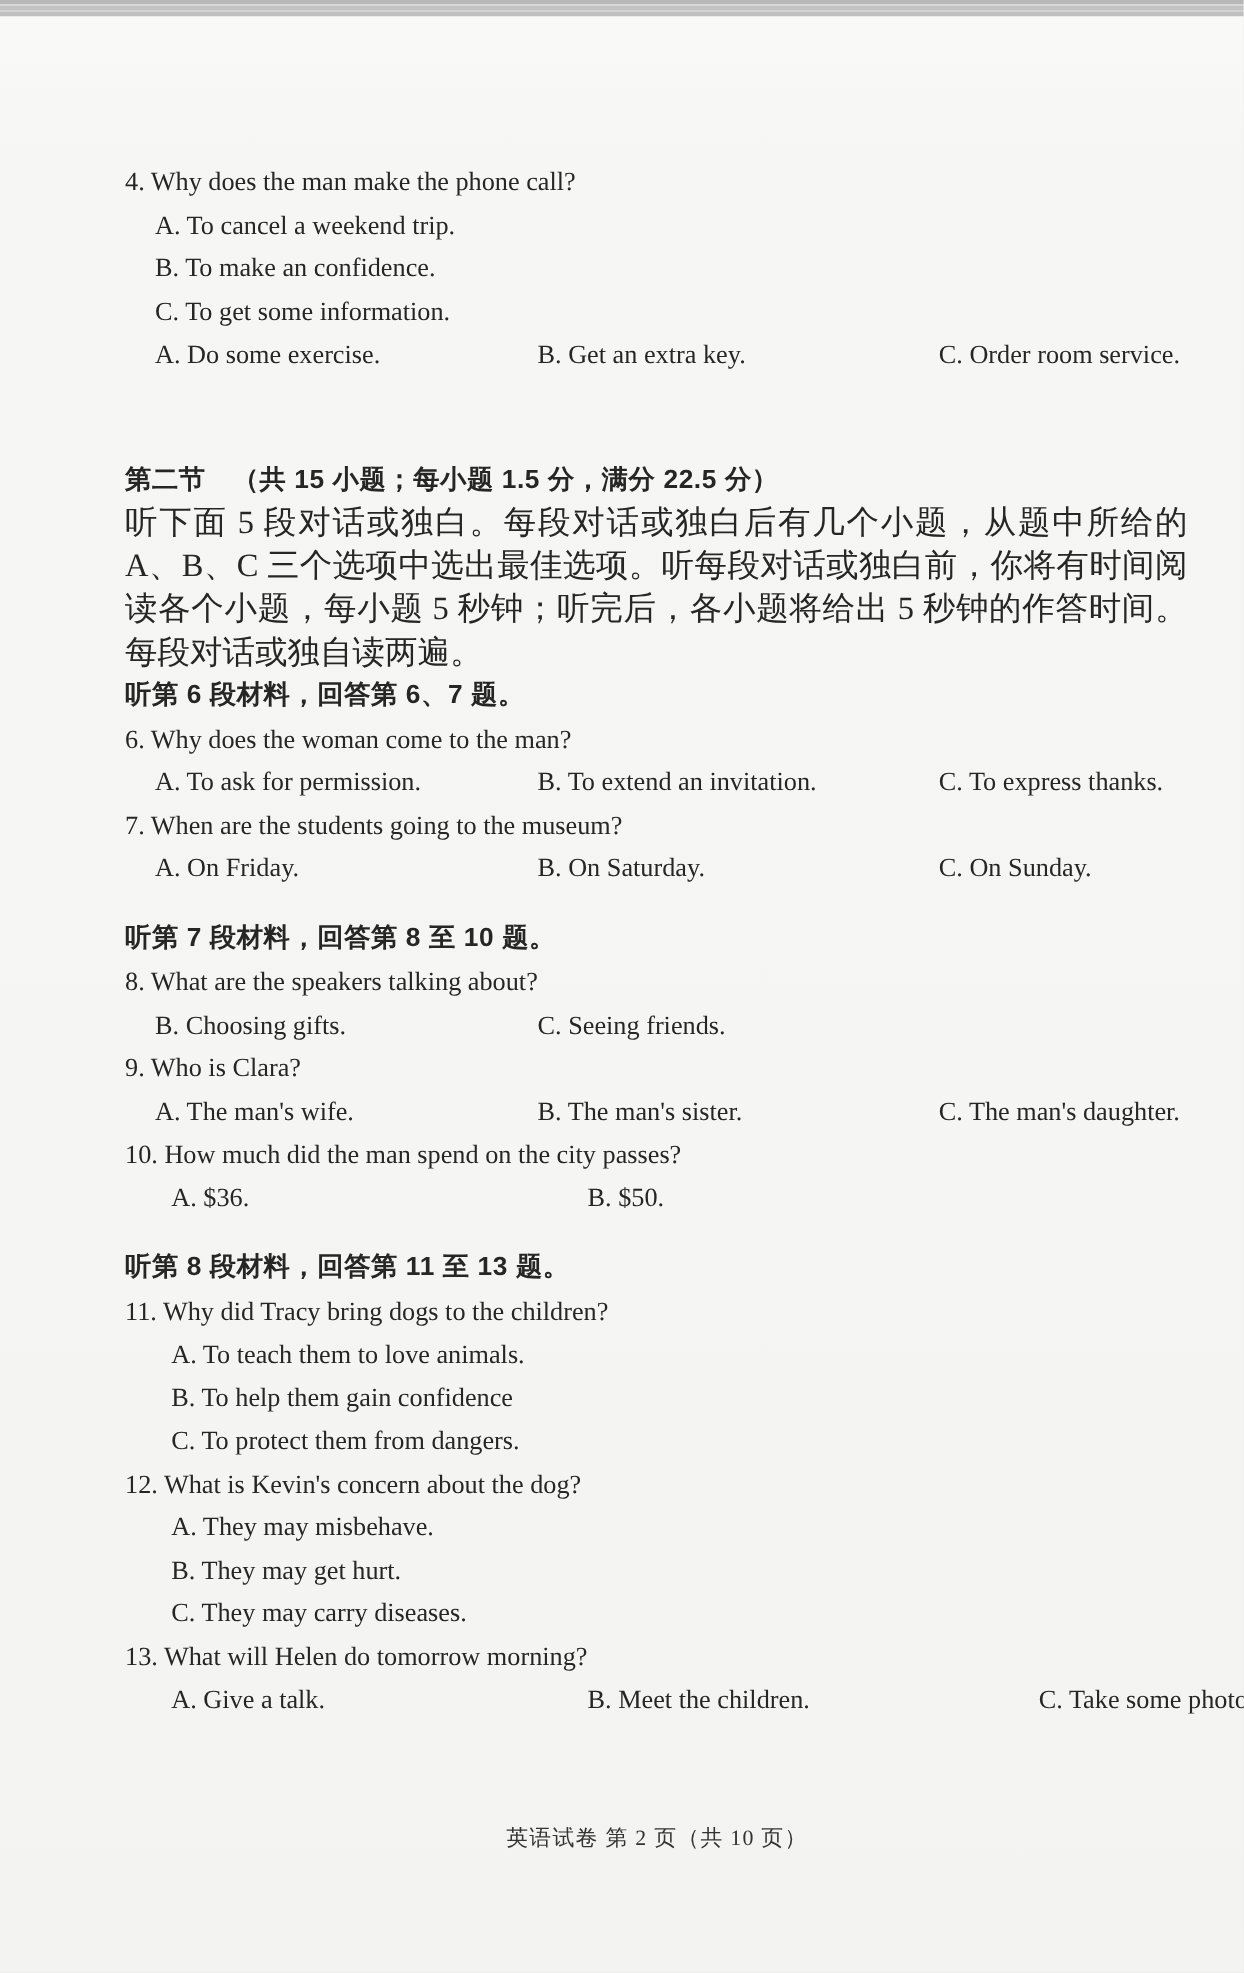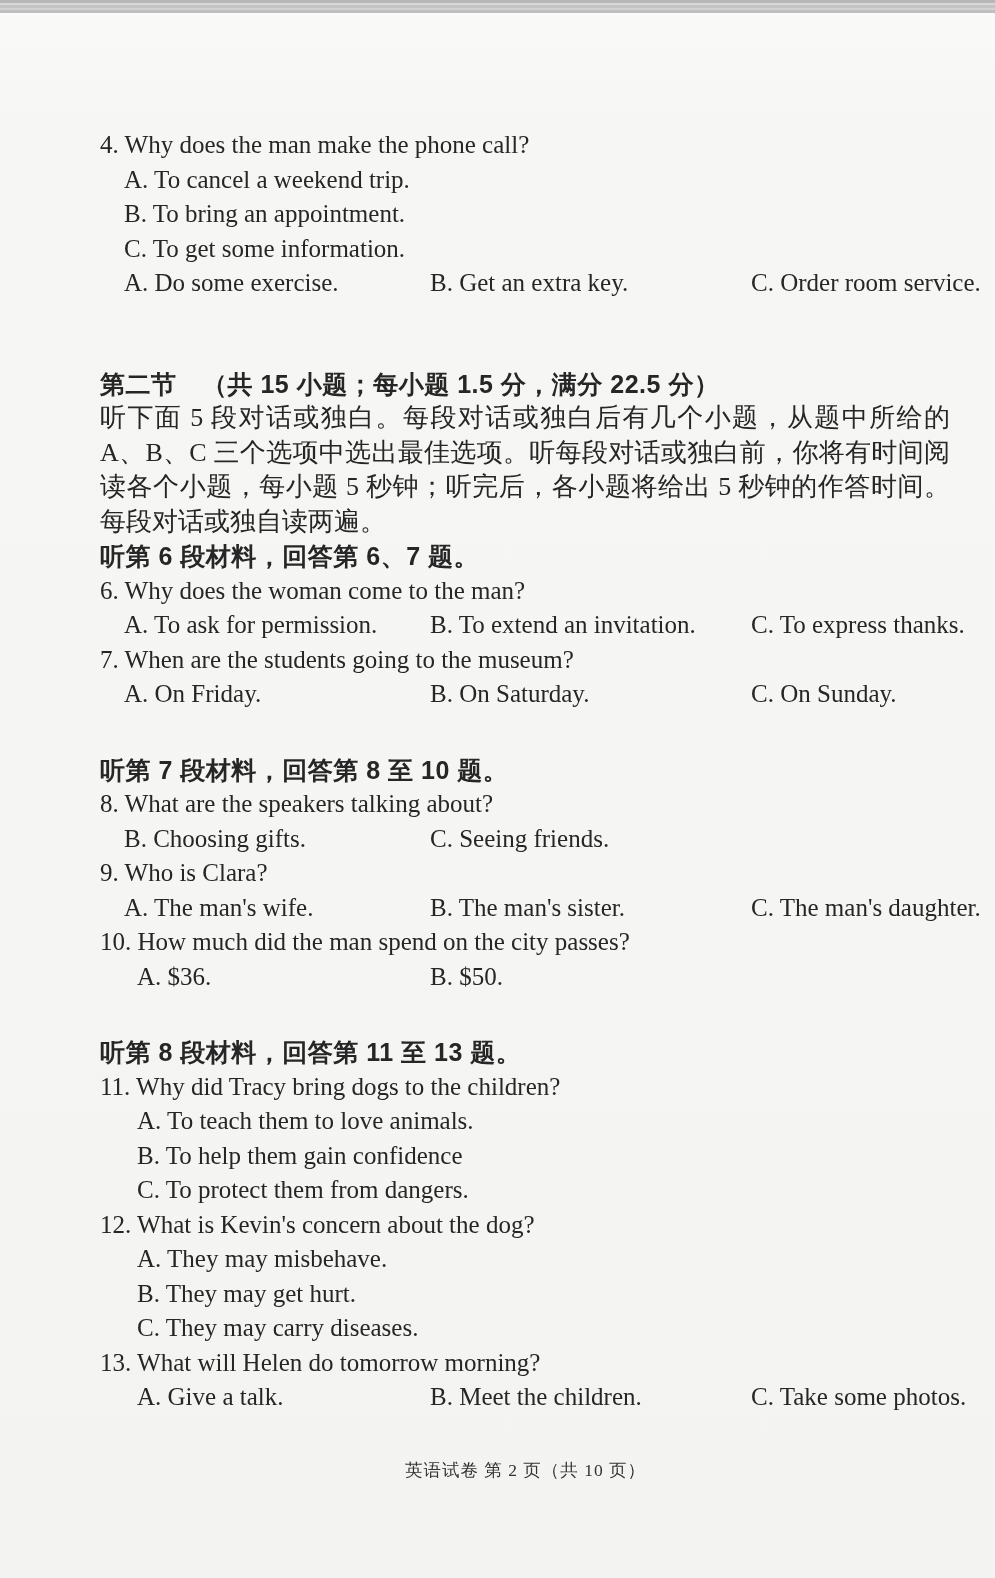--- a/index.html
+++ b/index.html
@@ -23,61 +23,61 @@
       #c3c3c3 5px,#c3c3c3 8px,
       #d2d2d2 8px,#d2d2d2 10px,
       #bfbfbf 10px,#bfbfbf 13px);
   }
   .content{
     position:absolute;
     left:100px;right:45px;top:128px;
   }
   .line{
     line-height:34.5px;
-    font-size:25px;
+    font-size:21px;
     white-space:nowrap;
   }
   .wrapline{
     line-height:34.5px;
     font-size:26px;
     text-align:justify;
     text-justify:inter-ideograph;
   }
   .ind1{padding-left:24px;}
-  .ind2{padding-left:37px;}
+  .ind2{padding-left:37px;gap:40px;}
   .opt-row{display:grid;grid-template-columns:306px 321px 1fr;}
   .opt-row.ind2{grid-template-columns:293px 321px 1fr;}
   .cn-bold{
     font-family:"Liberation Sans", sans-serif;
     font-weight:700;
     letter-spacing:0.5px;
   }
   .gap-lg{margin-top:66px;}
-  .gap-md{margin-top:41px;}
+  .gap-md{margin-top:22px;}
   .footer{
     position:absolute;
     left:0;right:0;top:1458px;
     text-align:center;
     font-size:17.5px;
     color:#333;
     transform:translateX(28px);
     letter-spacing:1px;
   }
 </style>
 </head>
 <body>
 
 <div class="page">
   <div class="top-strip"></div>
 
   <main class="content">
 
     <div class="line">4. Why does the man make the phone call?</div>
     <div class="line ind1">A. To cancel a weekend trip.</div>
-    <div class="line ind1">B. To bring an appointment.</div>
+    <div class="line ind1">B. To make an confidence.</div>
     <div class="line ind1">C. To get some information.</div>
 
     <div class="line opt-row ind1">
       <span>A. Do some exercise.</span>
       <span>B. Get an extra key.</span>
       <span>C. Order room service.</span>
     </div>
 
     <div class="line cn-bold gap-lg">第二节　（共 15 小题；每小题 1.5 分，满分 22.5 分）</div>
     <div class="wrapline">听下面 5 段对话或独白。每段对话或独白后有几个小题，从题中所给的 A、B、C 三个选项中选出最佳选项。听每段对话或独白前，你将有时间阅读各个小题，每小题 5 秒钟；听完后，各小题将给出 5 秒钟的作答时间。每段对话或独自读两遍。</div>

